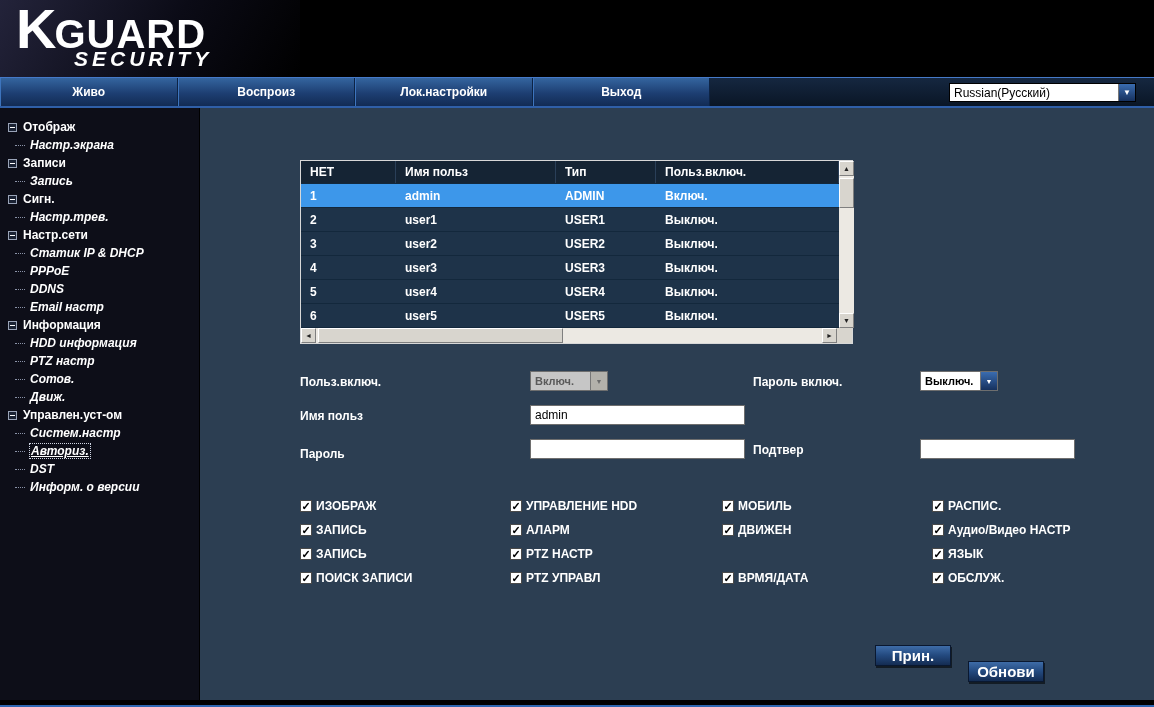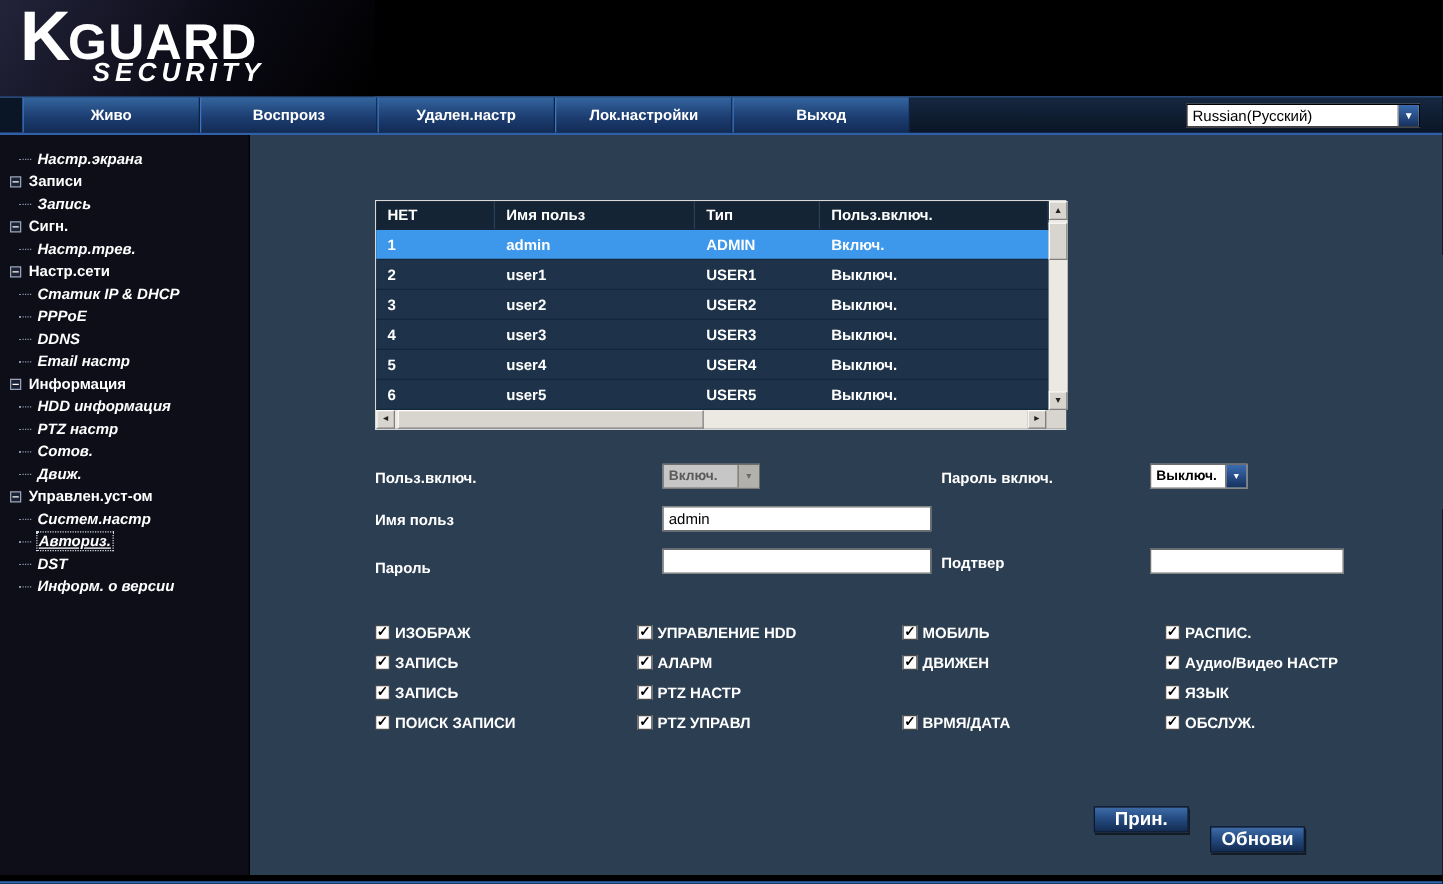--- a/index.html
+++ b/index.html
@@ -13,21 +13,21 @@
   .logo { position:absolute; left:16px; top:2px; color:#fff; }
   .logo-line1 { display:flex; align-items:flex-end; }
   .logo-k { font-size:56px; font-weight:bold; line-height:0.95; letter-spacing:-2px; }
   .logo-guard { font-size:40px; font-weight:bold; letter-spacing:1px; line-height:1.05; }
   .logo-security { font-size:21px; font-weight:bold; font-style:italic; letter-spacing:4px;
                    margin-left:58px; margin-top:-8px; }
 
   
   .navbar { height:31px; display:flex; border-top:1px solid #4579c8; border-bottom:2px solid #2f5fa8;
             background:#0a1626; }
-  .nav-left { width:710px; display:flex; background:linear-gradient(180deg,#34659f 0%, #1d3e72 55%, #122b54 100%);margin-left:18px; }
+  .nav-left { width:710px; display:flex; background:linear-gradient(180deg,#34659f 0%, #1d3e72 55%, #122b54 100%); }
   .nav-item { flex:1; color:#fff; font-size:12px; font-weight:bold; display:flex; align-items:center;
               justify-content:center; border-right:1px solid #0d2344; border-left:1px solid #3d74bd;
               cursor:pointer; white-space:nowrap; }
   .nav-right { flex:1; background:linear-gradient(180deg,#152740,#0a1626);
                display:flex; align-items:center; justify-content:flex-end; padding-right:18px; }
 
   .combo { display:flex; width:187px; height:19px; border:1px solid #000; background:#fff; }
   .combo-value { flex:1; font-size:12px; color:#000; padding:2px 4px; white-space:nowrap; overflow:hidden; }
   .combo-btn { width:17px; background:linear-gradient(180deg,#3a6cb0,#16315e); color:#fff; font-size:8px;
                display:flex; align-items:center; justify-content:center; border-left:1px solid #777; cursor:pointer; }
@@ -118,35 +118,38 @@
       <span class="logo-guard">GUARD</span>
     </div>
     <div class="logo-security">SECURITY</div>
   </div>
 </div>
 
 <div class="navbar">
   <div class="nav-left">
     <div class="nav-item">Живо</div>
     <div class="nav-item">Воспроиз</div>
-    <div class="nav-item">Удален.настр</div>
     <div class="nav-item">Лок.настройки</div>
     <div class="nav-item">Выход</div>
   </div>
   <div class="nav-right">
     <div class="combo">
       <div class="combo-value">Russian(Русский)</div>
       <div class="combo-btn">▼</div>
     </div>
   </div>
 </div>
 
 <div class="content">
 
   <div class="sidebar">
+    <div class="tree-item level0">
+        <span class="expander"></span>
+        <span class="tree-label">Отображ</span>
+      </div>
     <div class="tree-item level1">
         <span class="tree-label">Настр.экрана</span>
       </div>
     <div class="tree-item level0">
         <span class="expander"></span>
         <span class="tree-label">Записи</span>
       </div>
     <div class="tree-item level1">
         <span class="tree-label">Запись</span>
       </div>

